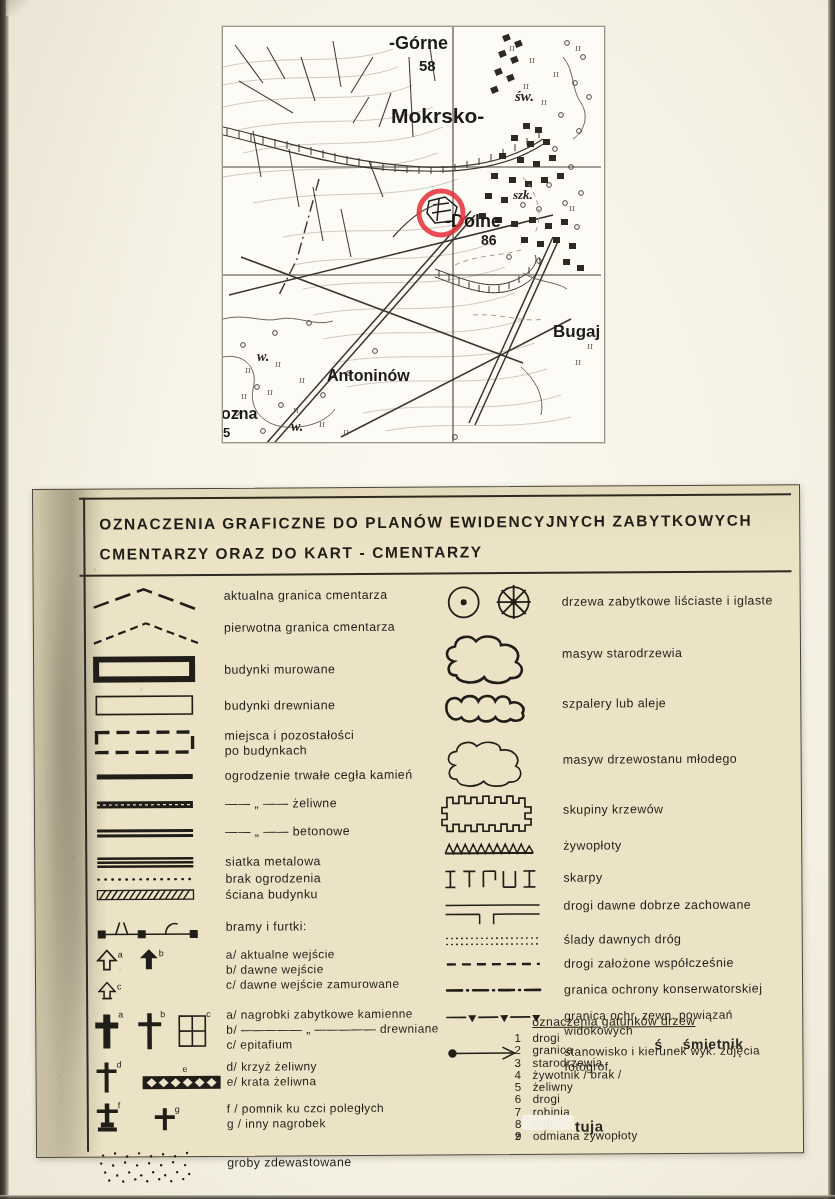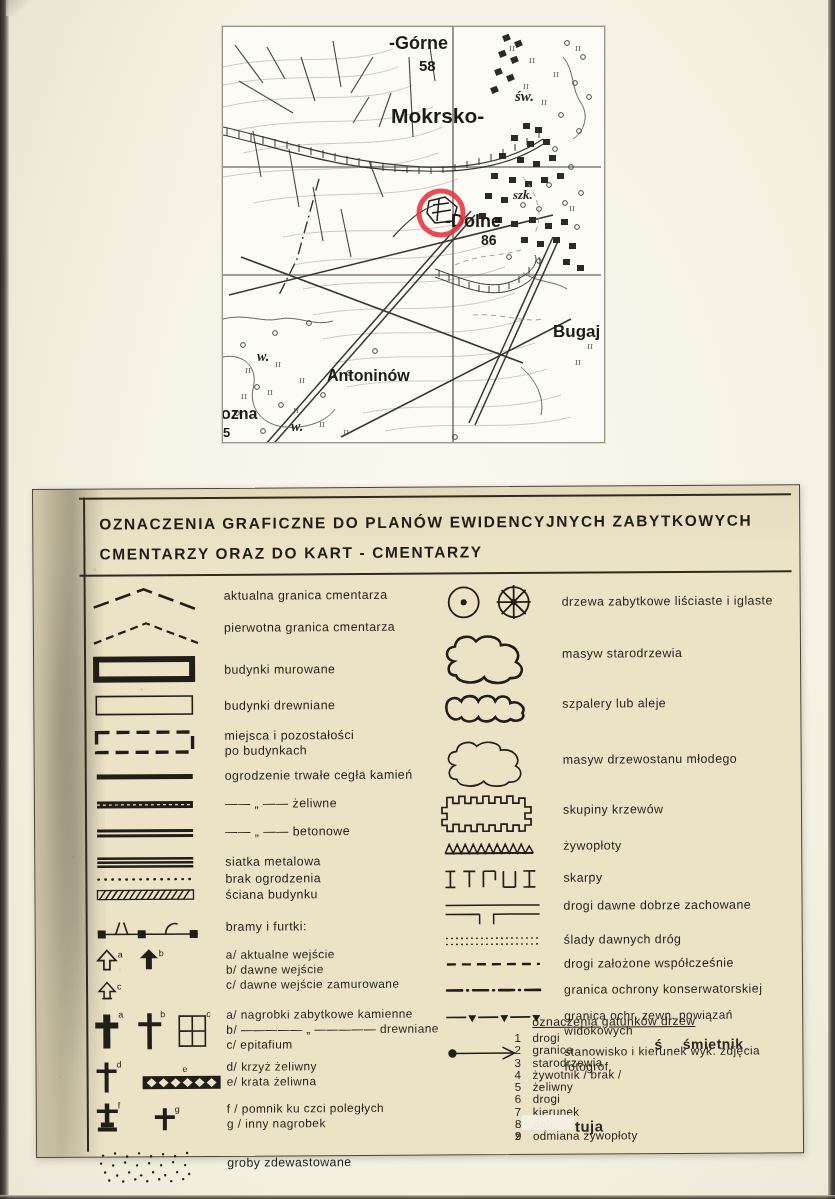--- a/index.html
+++ b/index.html
@@ -768,21 +768,21 @@
 
     <div id="species">
       <div class="hdr">oznaczenia gatunków drzew</div>
       <ol>
         <li><span class="num">1</span><span>drogi</span></li>
         <li><span class="num">2</span><span>granica</span></li>
         <li><span class="num">3</span><span>starodrzewia</span></li>
         <li><span class="num">4</span><span>żywotnik / brak /</span></li>
         <li><span class="num">5</span><span>żeliwny</span></li>
         <li><span class="num">6</span><span>drogi</span></li>
-        <li><span class="num">7</span><span>kierunek</span></li>
+        <li><span class="num">7</span><span>robinia</span></li>
         <li><span class="num">8</span><span>dąb</span></li>
         <li><span class="num">9</span><span></span></li>
         <li><span class="num">z</span><span>odmiana żywopłoty</span></li>
       </ol>
     </div>
 
     <div class="typed" id="typed-smietnik">
       <span class="s">ś</span><span>śmietnik</span>
     </div>
     <div id="klon-whiteout"></div>

